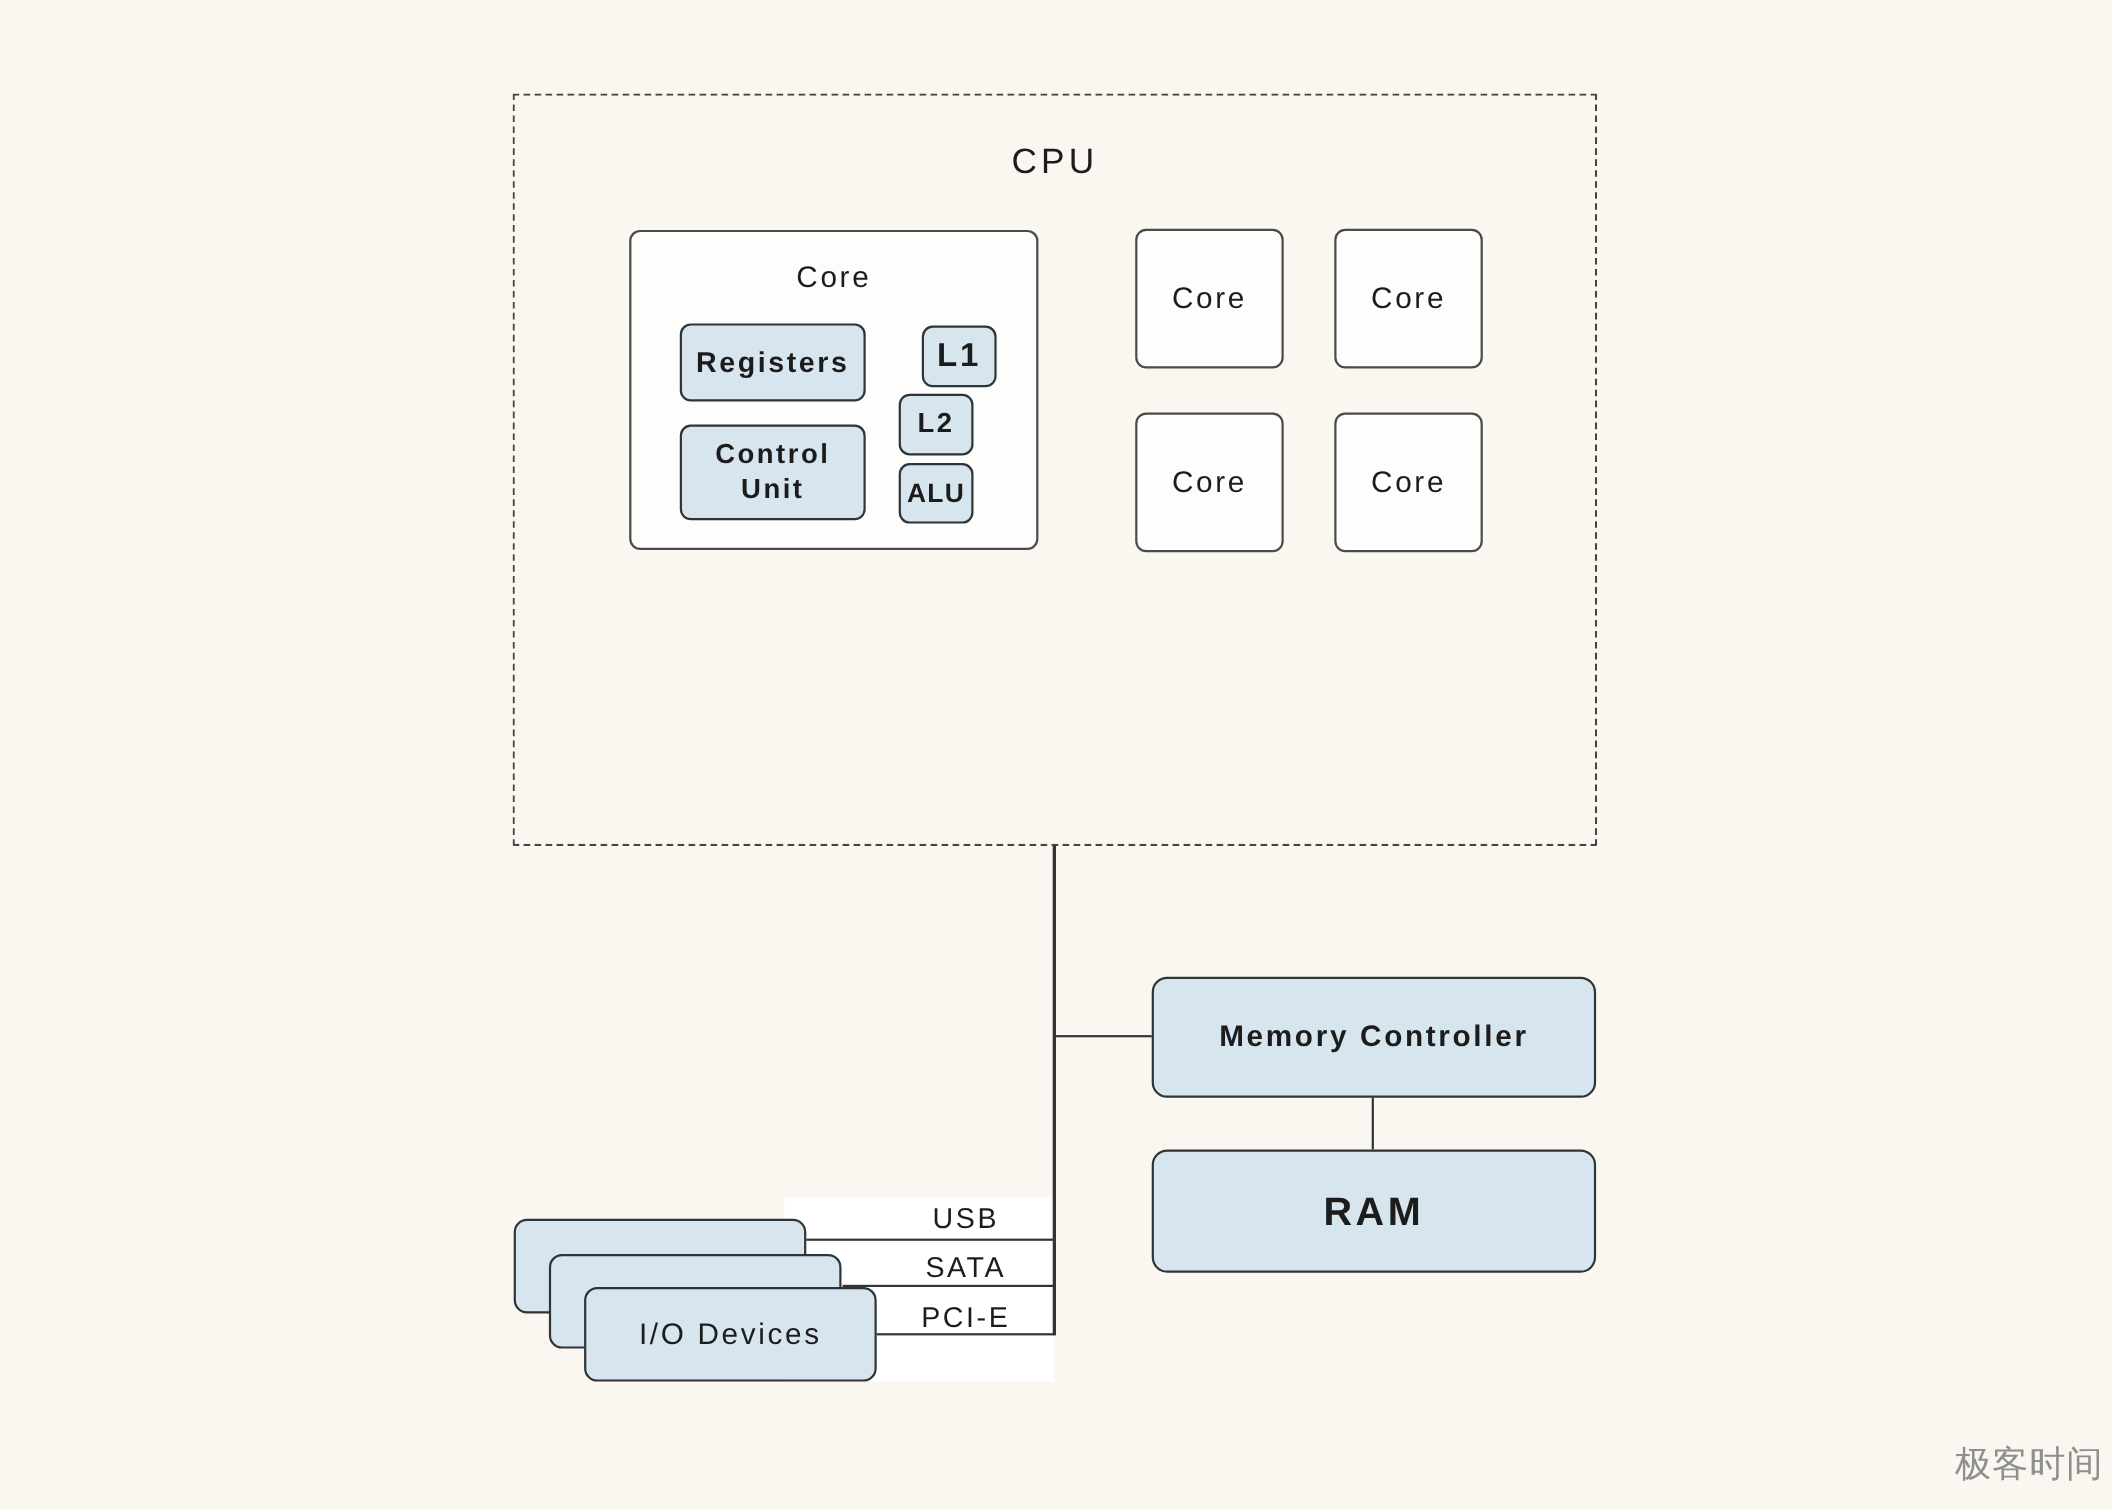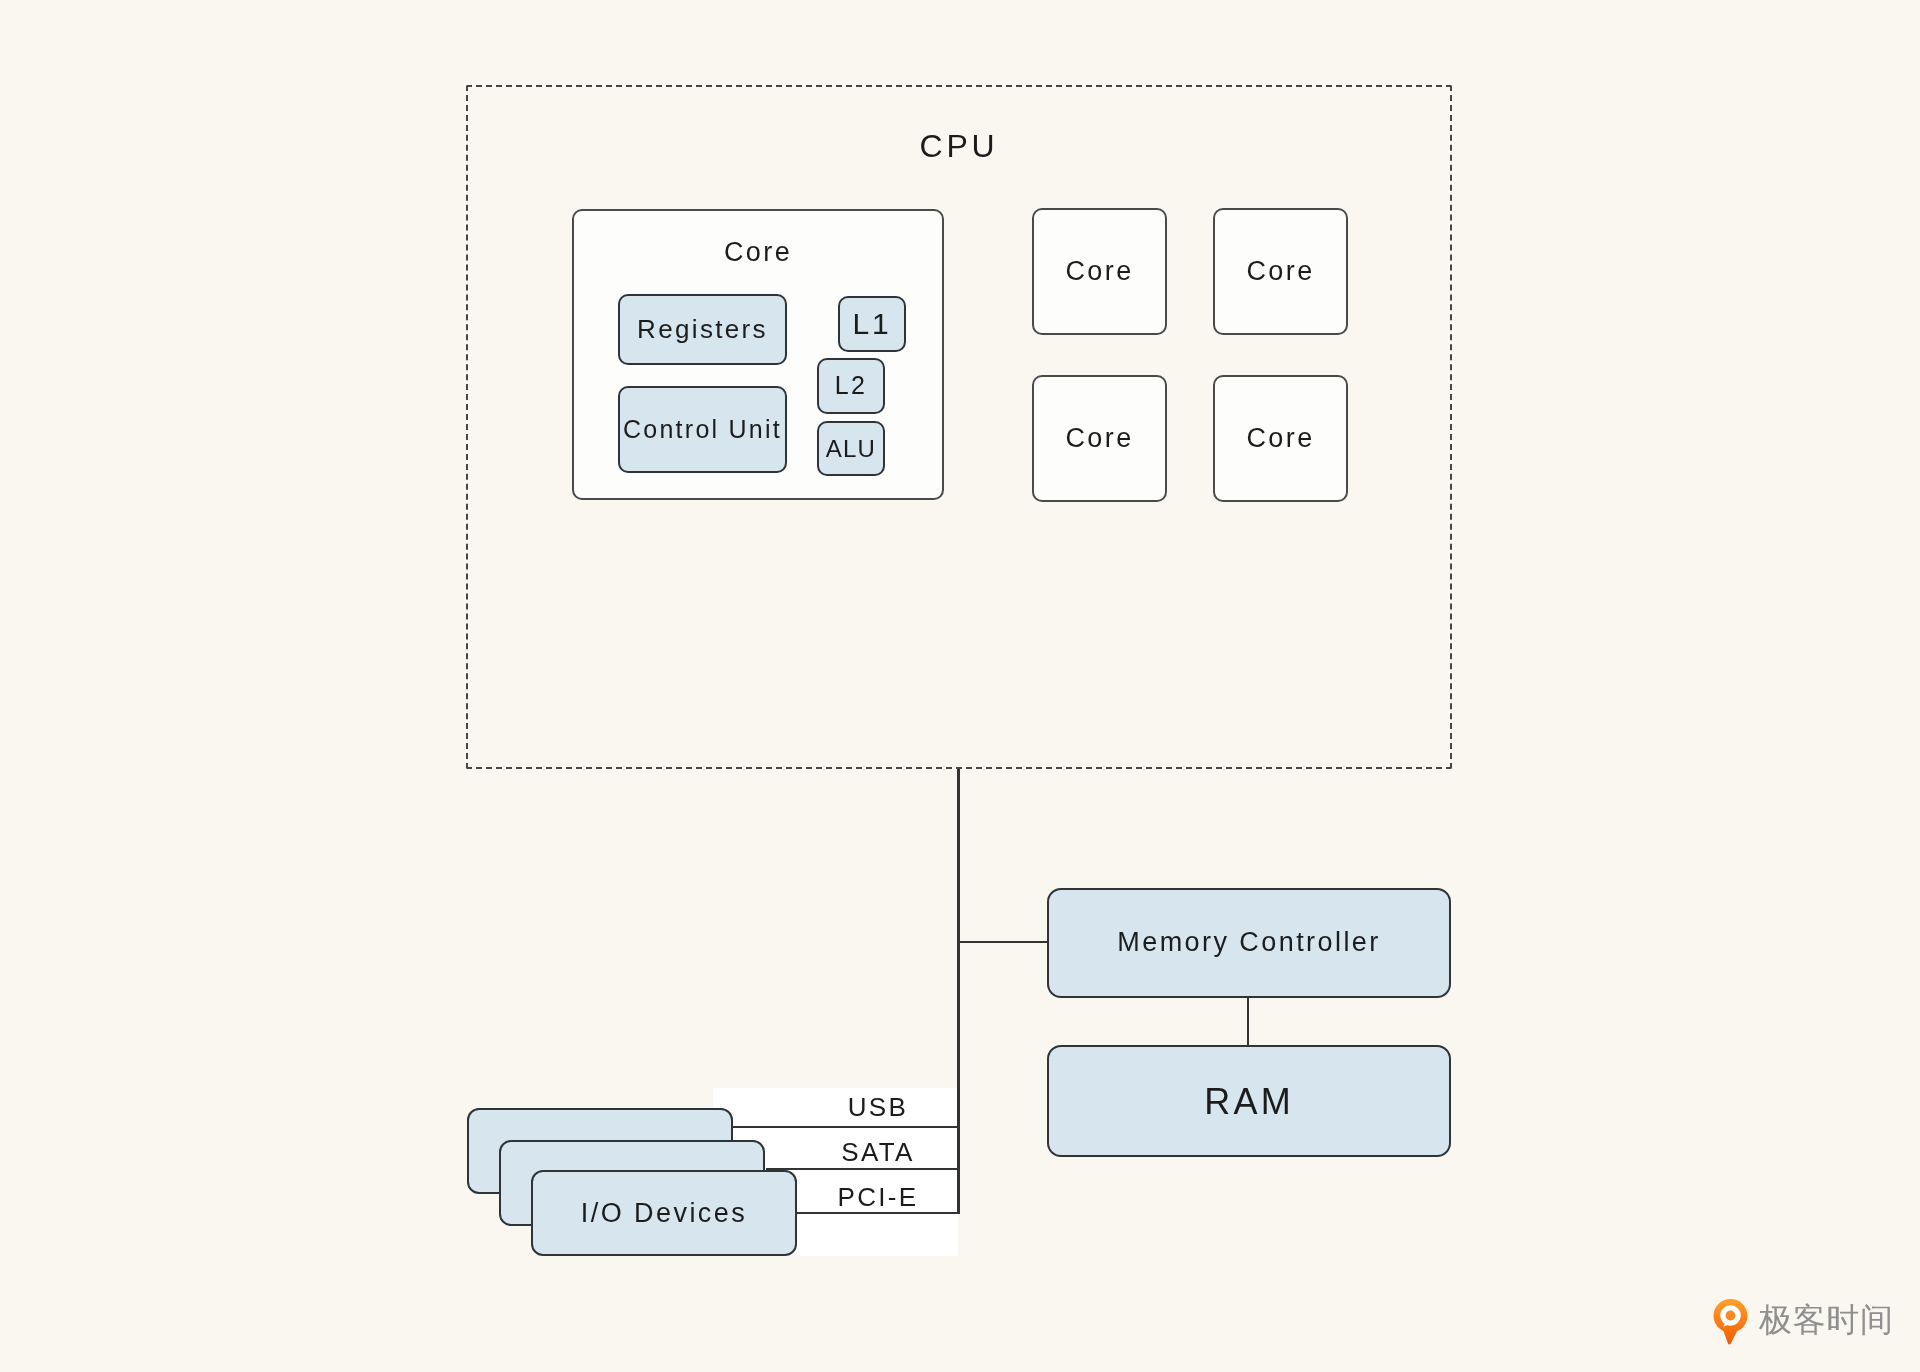--- a/index.html
+++ b/index.html
@@ -60,20 +60,21 @@
   }
   .blue-box{
     background:var(--box_blue);
     border:2px solid var(--border_dark);
     border-radius:10px;
     z-index:2;
     display:flex;align-items:center;justify-content:center;
     text-align:center;
     font-size:26px;letter-spacing:0.09em;
     line-height:1.25;
+    font-weight:bold;
   }
   .registers{left:618px;top:294px;width:169px;height:71px;}
   .control-unit{left:618px;top:386px;width:169px;height:87px;font-size:25px;}
   .l1{left:838px;top:296px;width:68px;height:56px;font-size:30px;}
   .l2{left:817px;top:358px;width:68px;height:56px;font-size:25px;}
   .alu{left:817px;top:421px;width:68px;height:55px;font-size:24px;letter-spacing:0.05em;}
   
   .core-box{
     background:var(--box_white);
     border:2px solid var(--border_gray);
@@ -131,22 +132,23 @@
     border:2px solid var(--border_dark);
     border-radius:12px;
     font-size:27px;
   }
   .io-back{left:467px;top:1108px;z-index:2;}
   .io-middle{left:499px;top:1140px;z-index:3;}
   .io-front{left:531px;top:1170px;z-index:4;}
   
   .logo{
     left:1712px;top:1298px;width:200px;height:56px;
-    display:flex;align-items:flex-start;gap:10px;
+    display:flex;align-items:flex-end;gap:10px;
     z-index:7;
+    flex-direction:column;
   }
   .logo-text{
     font-size:33px;
     color:var(--logo_gray);
     letter-spacing:0.02em;
     font-family:"Liberation Sans","DejaVu Sans",sans-serif;
     white-space:nowrap;
   }
 </style>
 </head>

